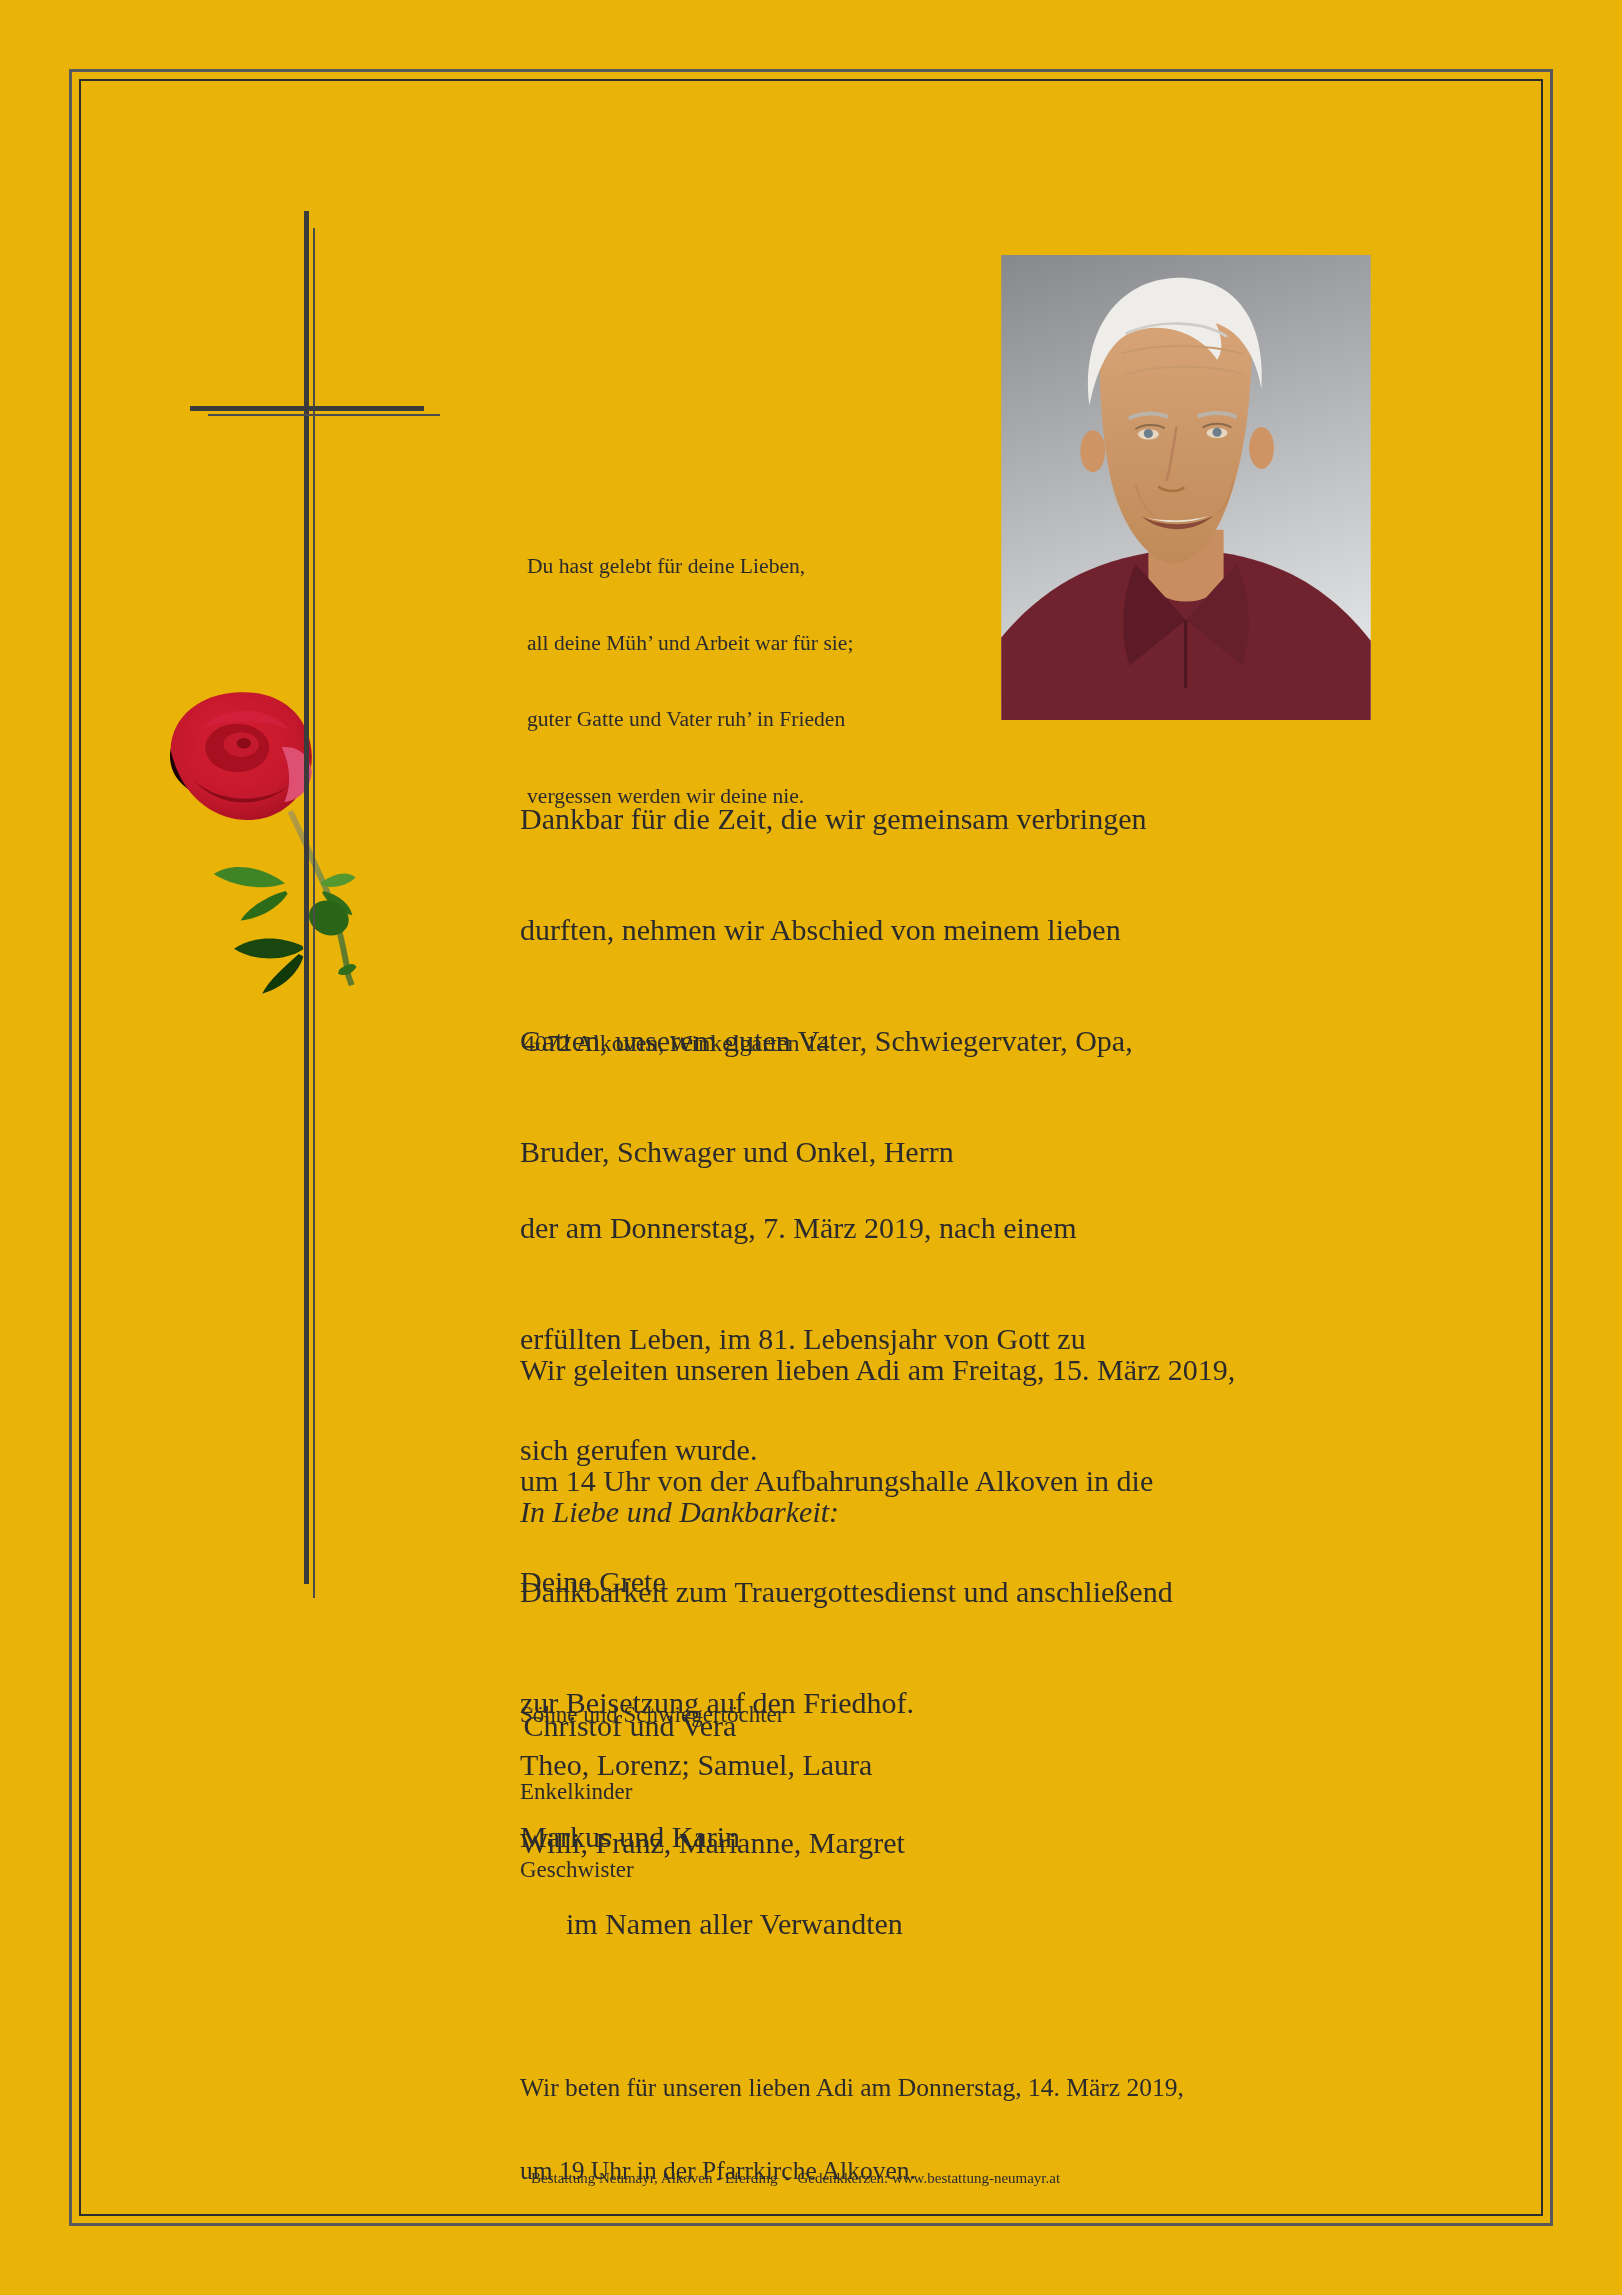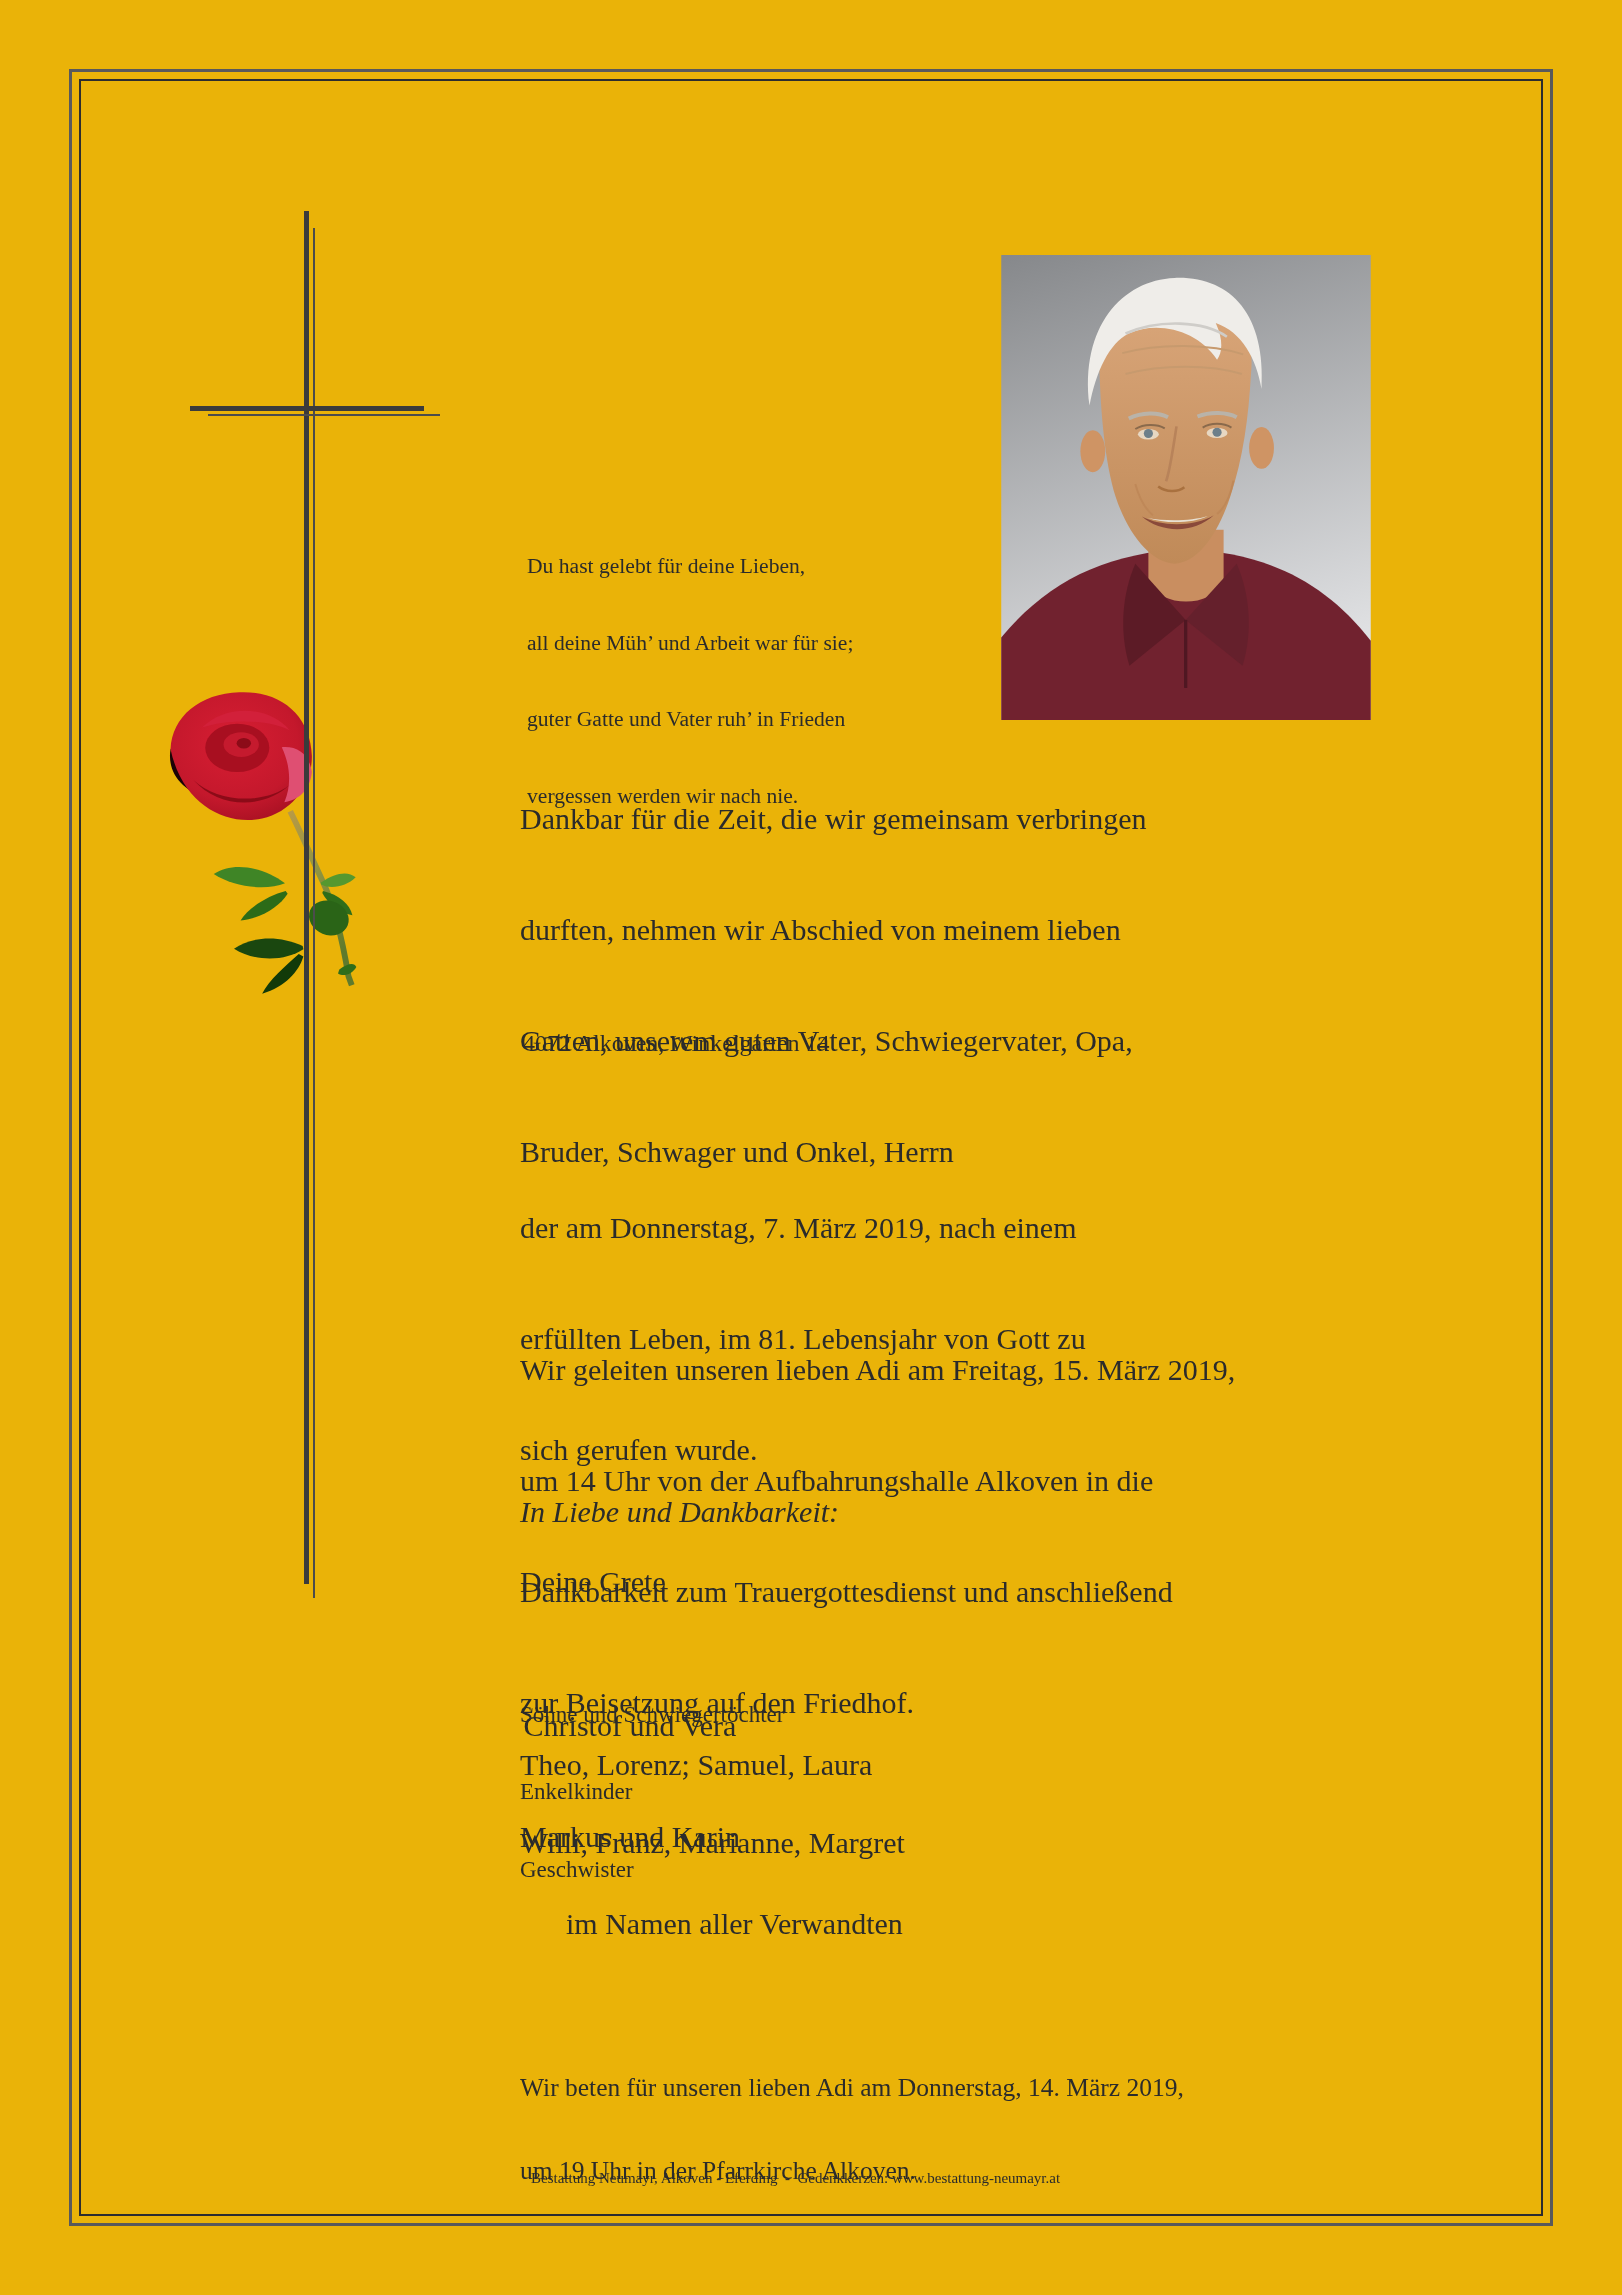--- a/index.html
+++ b/index.html
@@ -113,21 +113,21 @@
     <path d="M240 354 C252 363 270 363 280 355" stroke="#a9713f" stroke-width="4" fill="none"></path>
     <path d="M205 350 C212 375 222 390 232 398 M355 345 C350 370 340 388 330 396" stroke="#bf8858" stroke-width="3" fill="none"></path>
     <path d="M215 400 C245 416 295 416 325 398 C295 426 245 426 215 400 Z" fill="#8a4a3a"></path>
     <path d="M224 402 C250 411 292 411 316 399 C291 407 250 407 224 402 Z" fill="#e8e0d2"></path>
   </svg>
 
   <div class="txt poem" style="left:527px;top:503px;">
     <div>Du hast gelebt für deine Lieben,</div>
     <div>all deine Müh’ und Arbeit war für sie;</div>
     <div>guter Gatte und Vater ruh’ in Frieden</div>
-    <div>vergessen werden wir nach nie.</div>
+    <div>vergessen werden wir deine nie.</div>
   </div>
 
   <div class="txt body-text" style="left:520px;top:726px;">
     <div>Dankbar für die Zeit, die wir gemeinsam verbringen</div>
     <div>durften, nehmen wir Abschied von meinem lieben</div>
     <div>Gatten, unserem guten Vater, Schwiegervater, Opa,</div>
     <div>Bruder, Schwager und Onkel, Herrn</div>
   </div>
 
   <div class="txt address" style="left:523px;top:1029px;">4072 Alkoven, Winkelgarten 14</div>

